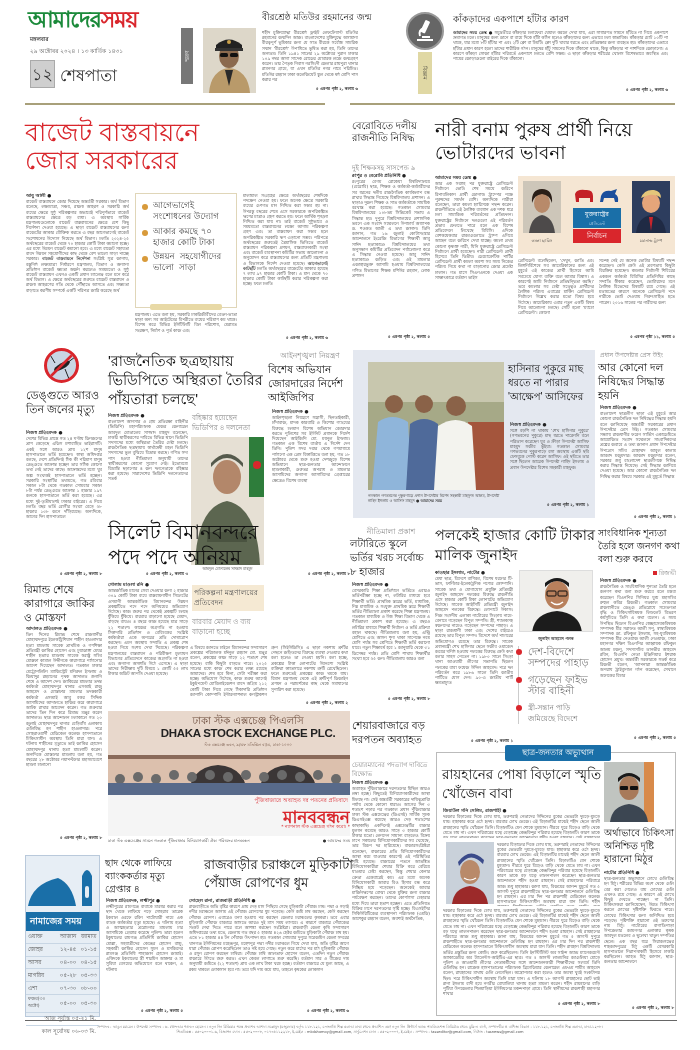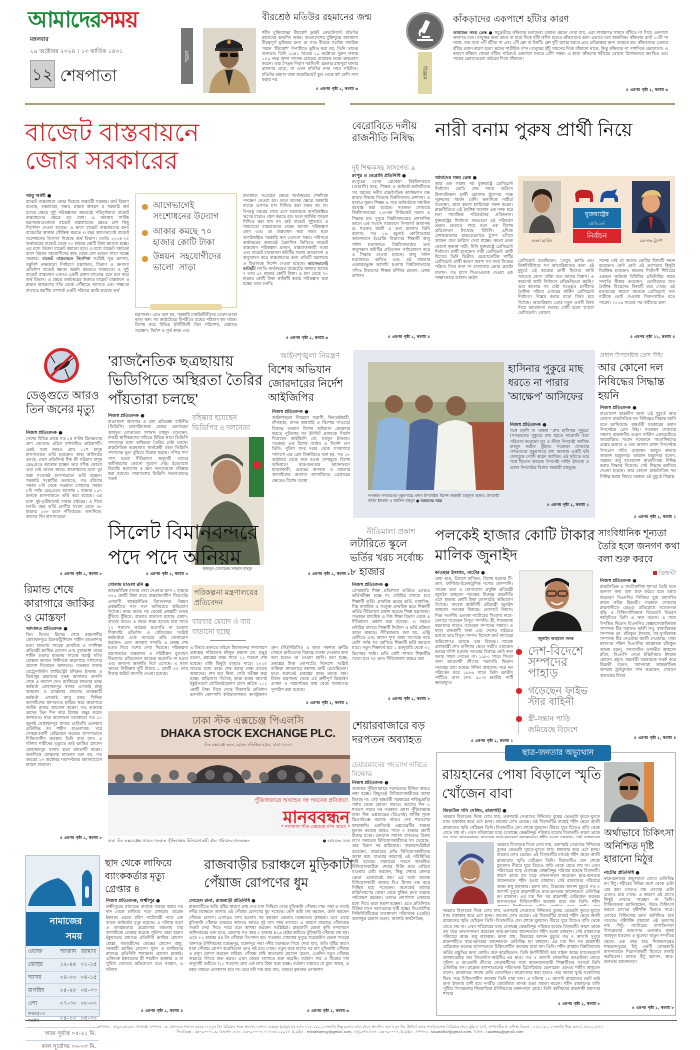--- a/index.html
+++ b/index.html
@@ -113,20 +113,21 @@
 <div class="abs hd" style="left:352px;top:120px;width:78px;font-size:9.8px">বেরোবিতে দলীয় রাজনীতি নিষিদ্ধ</div>
 <div class="abs" style="left:352px;top:163px;width:80px;font-family:'DejaVu Sans',sans-serif;font-size:6.5px;color:#777">দুই শিক্ষকসহ সাসপেন্ড ৯</div>
 <div class="abs body-text" style="left:352px;top:173px;width:78px;height:160px">
   <span class="byline">রংপুর ও বেরোবি প্রতিনিধি ●</span>
   <span>রংপুরের বেগম রোকেয়া বিশ্ববিদ্যালয়ে (বেরোবি) ছাত্র, শিক্ষক ও কর্মকর্তা-কর্মচারীদের সব ধরনের দলীয় রাজনৈতিক কার্যকলাপ বন্ধ রাখার সিদ্ধান্ত নিয়েছে বিশ্ববিদ্যালয় প্রশাসন। এ ছাড়াও দুজন শিক্ষক ও সাত কর্মকর্তাকে সাময়িক বরখাস্ত করা হয়েছে। গতকাল সোমবার বিশ্ববিদ্যালয়ের ১০৮তম সিন্ডিকেট সভায় এ সিদ্ধান্ত হয়। দুপুরে বিশ্ববিদ্যালয়ের প্রশাসনিক ভবনে এক সংবাদ সম্মেলনে উপাচার্য অধ্যাপক ড. শওকত আলী এ তথ্য জানান। তিনি জানান, গত ১৬ জুলাই কোটাসংস্কার আন্দোলনে ইংরেজি বিভাগের শিক্ষার্থী আবু সাঈদ হত্যাকাণ্ডে বিশ্ববিদ্যালয়ের তথ্য অনুসন্ধান কমিটির প্রতিবেদন পর্যালোচনা করে এ সিদ্ধান্ত নেওয়া হয়েছে। আবু সাঈদ হত্যাকাণ্ডে জড়িত এবং ওই মামলার এজাহারভুক্ত আসামি হওয়ায় বিশ্ববিদ্যালয়ের গণিত বিভাগের শিক্ষক মশিউর রহমান, লোক প্রশাসন</span>
 </div>
 <div class="abs jump" style="left:352px;top:334px;width:78px">৫ এরপর পৃষ্ঠা ২, কলাম ৫</div>
 
 <div class="abs hd" style="left:435px;top:118px;width:240px;font-size:18.5px;line-height:23px">
   <div>নারী বনাম পুরুষ প্রার্থী নিয়ে</div>
+  <div>ভোটারদের ভাবনা</div>
 </div>
 <div class="abs body-text" style="left:435px;top:175px;width:78px;height:162px">
   <span class="byline">আমাদের সময় ডেস্ক ●</span>
   <span>আর এক সপ্তাহ পর যুক্তরাষ্ট্রে প্রেসিডেন্ট নির্বাচনে ভোট। শেষ সময়ে জরিপে রিপাবলিকান প্রার্থী ডোনাল্ড ট্রাম্পের পক্ষে পুরুষদের সমর্থন বেশি। অন্যদিকে নারীরা বলেছেন, তারা কমলা হ্যারিসকে পছন্দ করেন। রাজনীতিতে এই লৈঙ্গিক ব্যবধান এক দশক ধরে চলা সামাজিক পরিবর্তনের প্রতিফলন। যুক্তরাষ্ট্রের নির্বাচনে দলগুলো এই পরিবর্তন প্রভাব ফেলতে পারে বলে এক বিশেষ প্রতিবেদনে লিখেছে বিবিসি। এদিকে বেশকয়েকবার রাজ্যগুলোতে ট্রাম্প এগিয়ে আছেন বলে জরিপে দেখা যাচ্ছে। কমলা প্রথম কোনো কৃষ্ণাঙ্গ নারী, যিনি যুক্তরাষ্ট্রে প্রেসিডেন্ট নির্বাচনে প্রার্থী হয়েছেন। নারী প্রেসিডেন্ট প্রার্থী হিসেবে তিনি দ্বিতীয়। ডেমোক্রেটিক পার্টির প্রেসিডেন্ট প্রার্থী কমলা অবশ্য সব সময় নিজের পরিচয় নিয়ে কথা না বাড়ানোর জোর প্রচেষ্টা চালান। গত মাসে সিএনএনকে দেওয়া এক সাক্ষাৎকারে বর্তমান ভাইস</span>
 </div>
 <div class="abs" style="left:518px;top:176px;width:157px;height:78px;background:#f5e6d3">
   <div class="photo" style="left:5px;top:5px;width:38px;height:52px;background:#b8b2a8">
     <svg width="38" height="52" viewBox="0 0 38 52">
       <rect width="38" height="52" fill="#cdc6b9"></rect>
       <path d="M6 52 Q8 36 19 34 Q30 36 32 52Z" fill="#4d4a4a"></path>
@@ -320,21 +321,21 @@
     <path d="M25 16 Q37 4 49 16 L49 12 Q37 2 25 12Z" fill="#1a1a1a"></path>
     <rect x="27" y="20" width="9" height="5" rx="1" fill="none" stroke="#111" stroke-width="1"></rect>
     <rect x="38" y="20" width="9" height="5" rx="1" fill="none" stroke="#111" stroke-width="1"></rect>
     <path d="M31 31 Q37 36 43 31" stroke="#fff" stroke-width="1.5" fill="none"></path>
   </svg>
 </div>
 <div class="abs caption" style="left:519px;top:636px;width:74px;text-align:center;font-weight:bold">জুনাইদ আহমেদ পলক</div>
 <div class="abs" style="left:518px;top:646px;width:80px;border-left:1px solid #ccc;padding-left:0">
   <div style="display:flex;align-items:flex-start;margin-bottom:6px;margin-left:-3px">
     <span class="bullet-dot" style="background:#d9262c;margin:3px 6px 0 0;flex-shrink:0"></span>
-    <span style="font-family:Liberation Serif, serif;font-size:12px;color:#777;line-height:11px">দেশ-বিদেশে সম্পদের পাহাড়</span>
+    <span style="font-family:Liberation Sans, sans-serif;font-size:10px;color:#777;line-height:11px">দেশ-বিদেশে সম্পদের পাহাড়</span>
   </div>
   <div style="display:flex;align-items:flex-start;margin-bottom:6px;margin-left:-3px">
     <span class="bullet-dot" style="background:#d9262c;margin:3px 6px 0 0;flex-shrink:0"></span>
     <span style="font-family:'DejaVu Sans',sans-serif;font-size:10px;color:#777;line-height:11px">গড়েছেন ফাইভ স্টার বাহিনী</span>
   </div>
   <div style="display:flex;align-items:flex-start;margin-left:-3px">
     <span class="bullet-dot" style="background:#d9262c;margin:3px 6px 0 0;flex-shrink:0"></span>
     <span style="font-family:Liberation Sans, sans-serif;font-size:7.3px;color:#777;line-height:11px">স্ত্রী-সন্তান পাড়ি জমিয়েছে বিদেশে</span>
   </div>
 </div>
@@ -399,21 +400,21 @@
 </div>
 <div class="abs jump" style="left:604px;top:1005px;width:70px">৫ এরপর পৃষ্ঠা ২, কলাম ৮</div>
 
 <div class="abs" style="left:25px;top:855px;width:75px;height:162px;background:#e7eef5;border:1px solid #b9c9db">
   <svg width="75" height="50" viewBox="0 0 75 50">
     <path d="M2 50 Q6 28 32 22 Q46 28 50 50Z" fill="#1a6fa8"></path>
     <path d="M56 20 L66 20 L66 50 L56 50Z" fill="#1a6fa8"></path>
     <path d="M56 20 Q61 8 66 20Z" fill="#1a6fa8"></path>
     <rect x="59" y="30" width="4" height="12" rx="2" fill="#e7eef5"></rect>
   </svg>
-  <div style="background:#1a6fa8;color:#fff;font-family:'DejaVu Sans',sans-serif;font-size:9px;font-weight:bold;text-align:right;padding:2px 17px;margin-top:2px">নামাজের সময়</div>
+  <div style="background:#1a6fa8;color:#fff;font-family:'DejaVu Sans',sans-serif;font-size:9px;font-weight:bold;text-align:left;padding:2px 4px;margin-top:2px">নামাজের সময়</div>
   <table class="prayer">
     <tbody>
         <tr>
       <td>ওয়াক্ত</td>
       <td style="text-align:center">আজান</td>
       <td style="text-align:center">জামাত</td>
     </tr>
     <tr>
       <td>জোহর</td>
       <td style="text-align:center">১২-৪৫</td>

